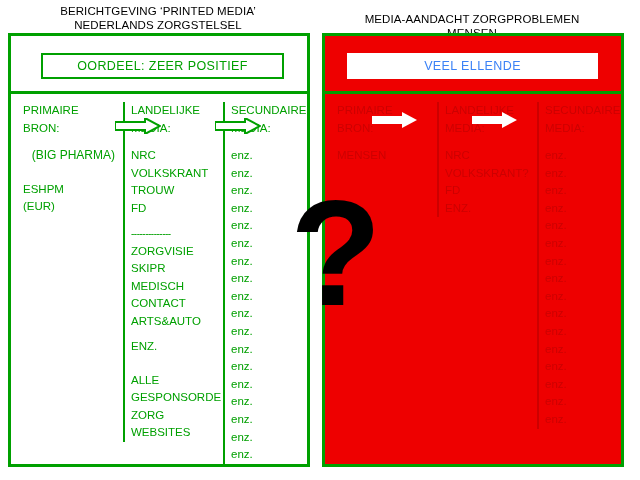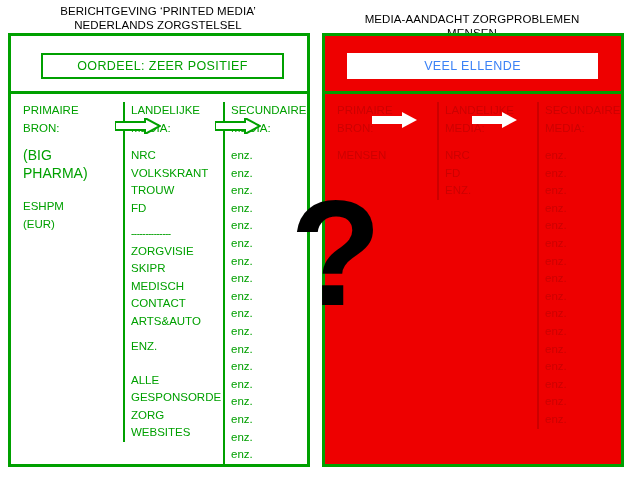--- a/index.html
+++ b/index.html
@@ -110,21 +110,21 @@
   .col.red   { color: #cc0000; }
 
   .col-1 { left: 12px;  width: 92px; }
   .col-2 { left: 112px; width: 95px; padding-left: 6px; border-left: 2px solid currentColor; }
   .col-3 { left: 212px; width: 104px; padding-left: 6px; border-left: 2px solid currentColor; }
 
   .col-title {
     white-space: pre-line;
     margin-bottom: 10px;
   }
-  .small { font-size: 14px; }
+  .small { font-size: 12px; text-align: right; }
   .spacer-sm { height: 8px; }
   .spacer-md { height: 16px; }
   .dashes { letter-spacing: -0.5px; font-size: 10px; }
 
   .enz-list div { line-height: 17.6px; }
 
   
   .arrow {
     position: absolute;
     width: 46px;
@@ -238,20 +238,21 @@
     <div class="col red col-1">
       <div class="col-title">PRIMAIRE
 BRON:</div>
       <div>MENSEN</div>
     </div>
 
     <div class="col red col-2">
       <div class="col-title">LANDELIJKE
 MEDIA:</div>
       <div>NRC</div>
+      <div>VOLKSKRANT?</div>
       <div>FD</div>
       <div>ENZ.</div>
     </div>
 
     <div class="col red col-3">
       <div class="col-title">SECUNDAIRE
 MEDIA:</div>
       <div class="enz-list">
         <div>enz.</div>
         <div>enz.</div>

